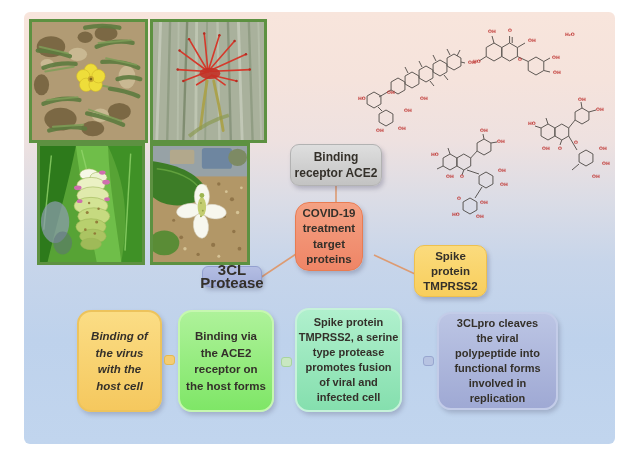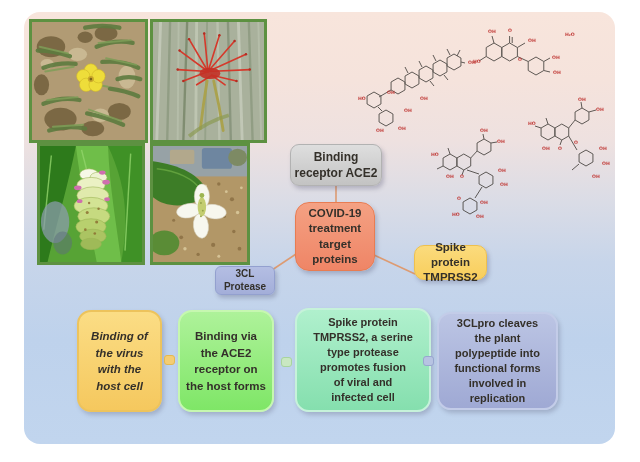--- a/index.html
+++ b/index.html
@@ -1,42 +1,42 @@
 <!DOCTYPE html>
 <html><head>
 <meta charset="utf-8">
 <style>
   html,body{margin:0;padding:0;background:#ffffff;font-family:"Liberation Sans",sans-serif;}
   .page{position:relative;width:640px;height:462px;background:#ffffff;overflow:hidden;}
-  .figure{position:absolute;left:24px;top:12px;width:591px;height:432px;border-radius:16px;overflow:hidden;
+  .figure{position:absolute;left:24px;top:12px;width:591px;height:432px;border-radius:6px;overflow:hidden;
     background:linear-gradient(180deg,#f8e5dc 0%,#f5e3dc 16%,#eee1e0 30%,#dadce6 44%,#c7d5ea 58%,#bed2ec 76%,#c1d5ee 100%);}
   .photo{position:absolute;border:3px solid #5d9141;box-sizing:border-box;background:#dfe8d0;}
   .photo svg{display:block;width:100%;height:100%;}
   .chem{position:absolute;left:300px;top:8px;width:290px;height:215px;}
   .chem text{font-size:4.6px;font-weight:bold;fill:#c13b38;font-family:"DejaVu Sans",sans-serif;}
   .connectors{position:absolute;left:0;top:0;width:591px;height:432px;}
   .box{position:absolute;box-sizing:border-box;display:flex;align-items:center;justify-content:center;
     text-align:center;font-weight:bold;color:#34302a;white-space:pre-line;
     box-shadow:2px 3px 4px rgba(70,70,100,.28);}
   .box-gray{left:266px;top:132px;width:92px;height:42px;border-radius:9px;
     background:linear-gradient(#dedede,#c3c3c3);border:1.5px solid #b2b2b2;font-size:12px;line-height:16px;}
-  .box-orange{left:271px;top:190px;width:80px;height:69px;border-radius:14px;
+  .box-orange{left:271px;top:190px;width:68px;height:69px;border-radius:14px;
     background:linear-gradient(#f4a183,#ef8566);border:1.5px solid #e87c52;font-size:11.5px;line-height:15.5px;}
-  .box-spike{left:390px;top:233px;width:73px;height:35px;border-radius:10px;
+  .box-spike{left:390px;top:233px;width:73px;height:52px;border-radius:10px;
     background:linear-gradient(#fbdb7d,#f8ce5c);border:1.5px solid #eec04e;font-size:11.5px;line-height:15px;}
-  .box-3cl{left:191px;top:254px;width:60px;height:29px;border-radius:6px;
-    background:linear-gradient(#b4bee3,#a3aed9);border:1.5px solid #93a0cf;font-size:10px;line-height:12.5px;}
+  .box-3cl{left:178px;top:254px;width:60px;height:21px;border-radius:6px;
+    background:linear-gradient(#b4bee3,#a3aed9);border:1.5px solid #93a0cf;font-size:15px;line-height:12.5px;}
   .mbox{position:absolute;box-sizing:border-box;display:flex;align-items:center;justify-content:center;
     text-align:center;font-weight:bold;color:#34302a;white-space:pre-line;border-radius:14px;
     box-shadow:2px 3px 4px rgba(70,70,100,.25);}
   .m1{left:53px;top:298px;width:85px;height:102px;background:linear-gradient(#fbdd85,#f5c85e);
     border:2px solid #edc35c;font-size:11.5px;line-height:16.5px;font-style:italic;}
   .m2{left:154px;top:298px;width:96px;height:102px;background:linear-gradient(#aef29a,#7fe667);
     border:2px solid #c6f7b0;font-size:11.5px;line-height:16.5px;}
-  .m3{left:271px;top:296px;width:136px;height:104px;background:linear-gradient(#b0f0cd,#85dfae);
+  .m3{left:271px;top:296px;width:107px;height:104px;background:linear-gradient(#b0f0cd,#85dfae);
     border:2px solid #c6f2da;font-size:11px;line-height:15px;}
   .m4{left:413px;top:300px;width:121px;height:98px;background:linear-gradient(#bcc5e4,#9fa9d4);
     border:2px solid #c3cce8;font-size:11px;line-height:15px;}
   .dot{position:absolute;width:9px;height:8px;border-radius:3px;}
   .d1{left:140px;top:343px;background:#f4cd74;border:1px solid #e4b94f;}
   .d2{left:257px;top:345px;background:#c9e8c2;border:1px solid #a8d49e;}
   .d3{left:399px;top:344px;background:#b7c3e2;border:1px solid #98a6cf;}
   .caption{position:absolute;left:0;top:410px;width:591px;text-align:center;font-weight:bold;
     font-size:15px;letter-spacing:-0.3px;color:#c62228;}
 </style>
@@ -361,21 +361,21 @@
 the ACE2
 receptor on
 the host forms</div>
     <div class="mbox m3">Spike protein
 TMPRSS2, a serine
 type protease
 promotes fusion
 of viral and
 infected cell</div>
     <div class="mbox m4">3CLpro cleaves
-the plant
+the viral
 polypeptide into
 functional forms
 involved in
 replication</div>
 
     <div class="dot d1"></div>
     <div class="dot d2"></div>
     <div class="dot d3"></div>
 
   </div>

